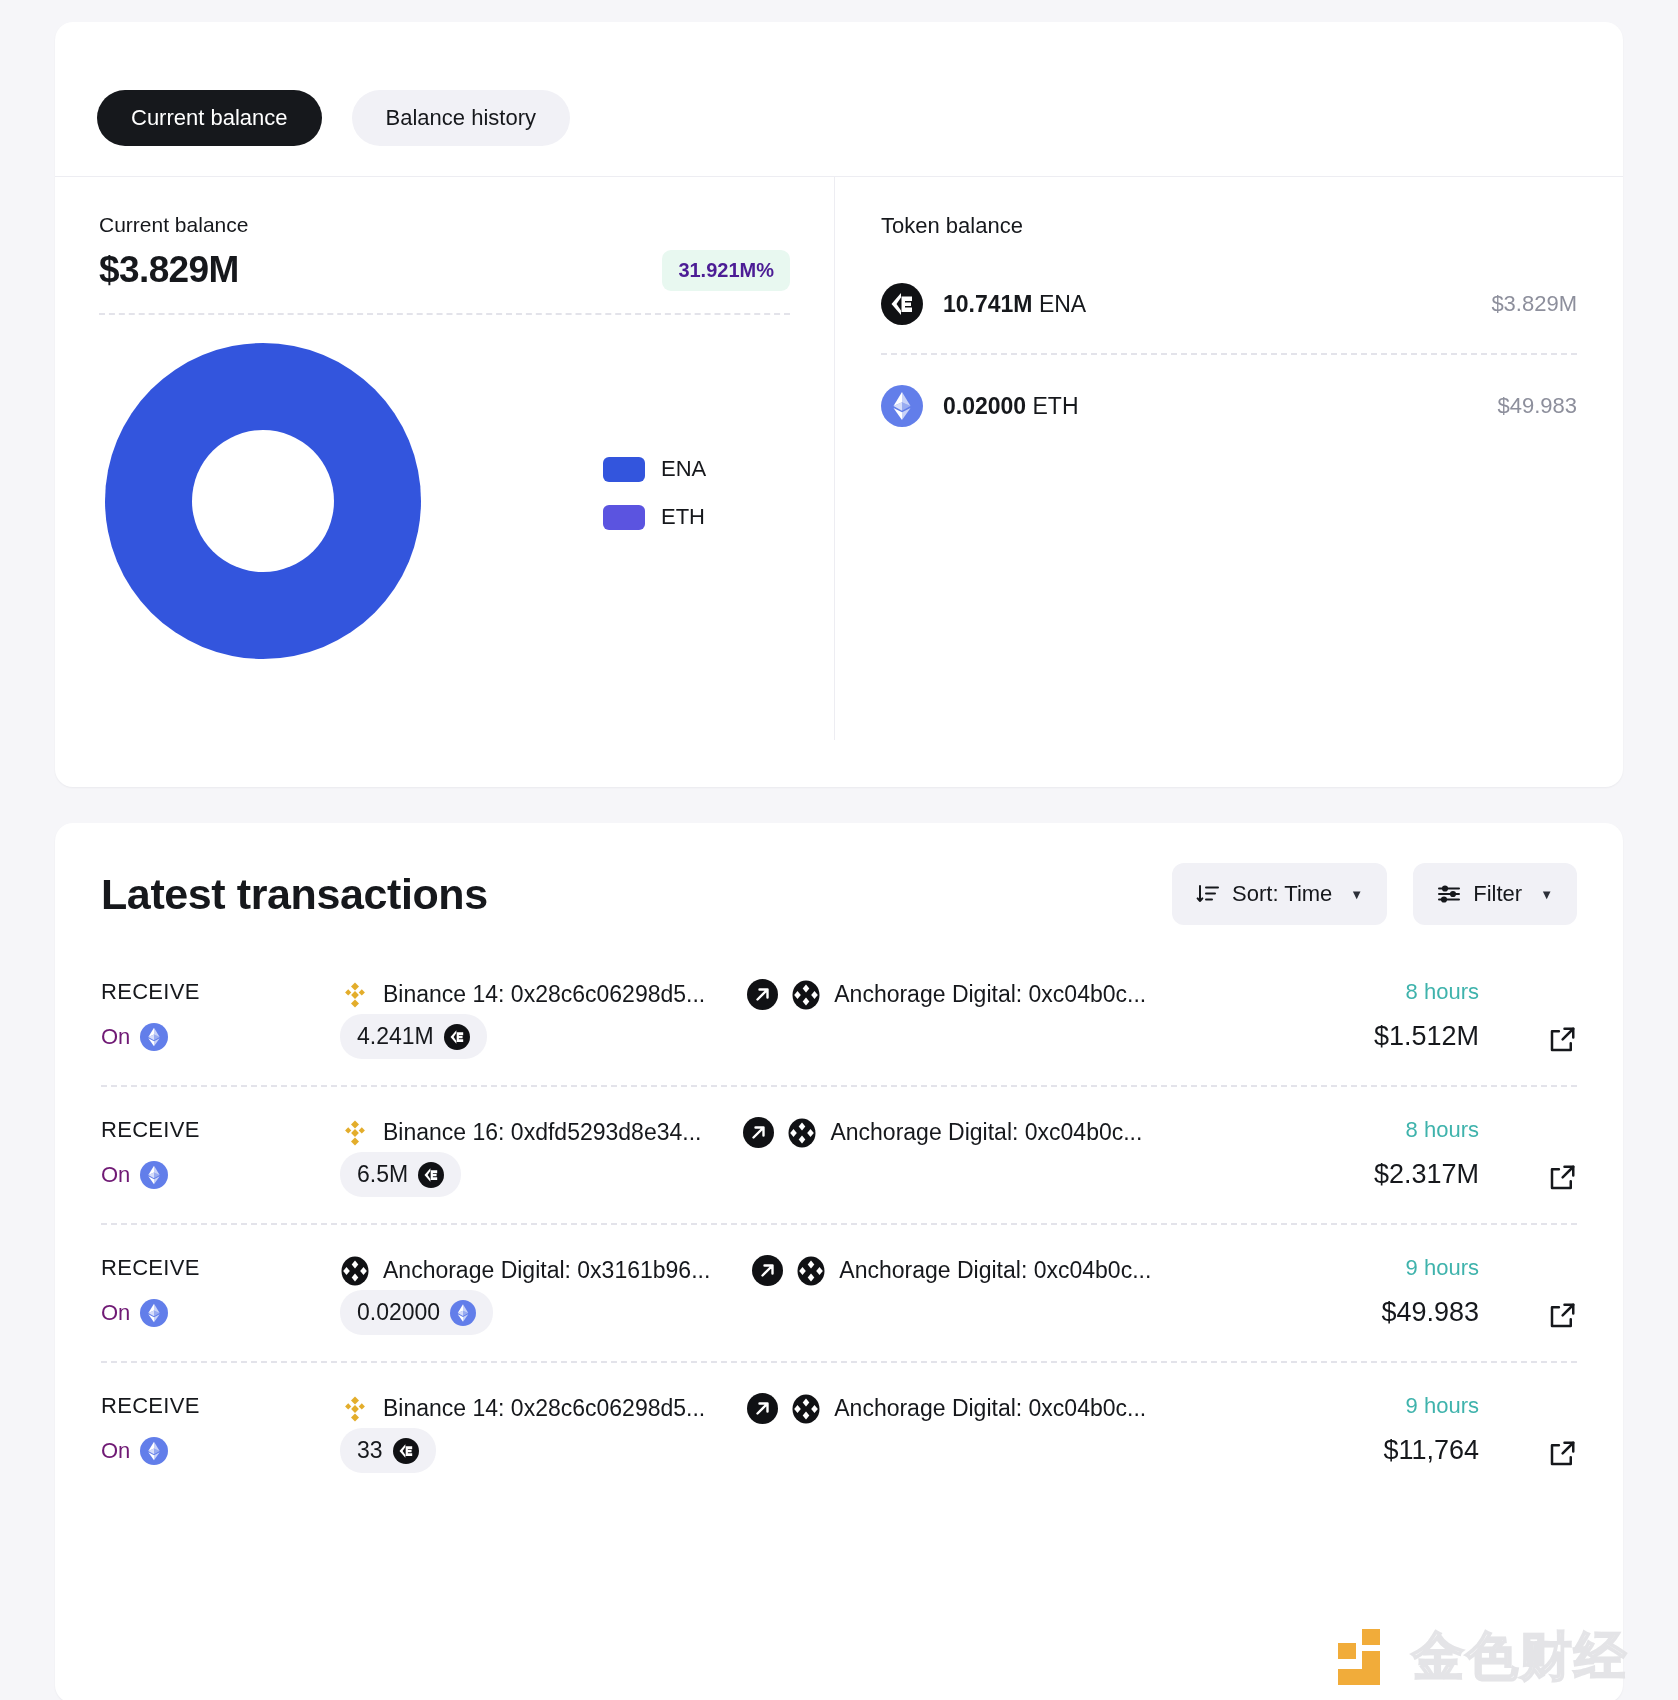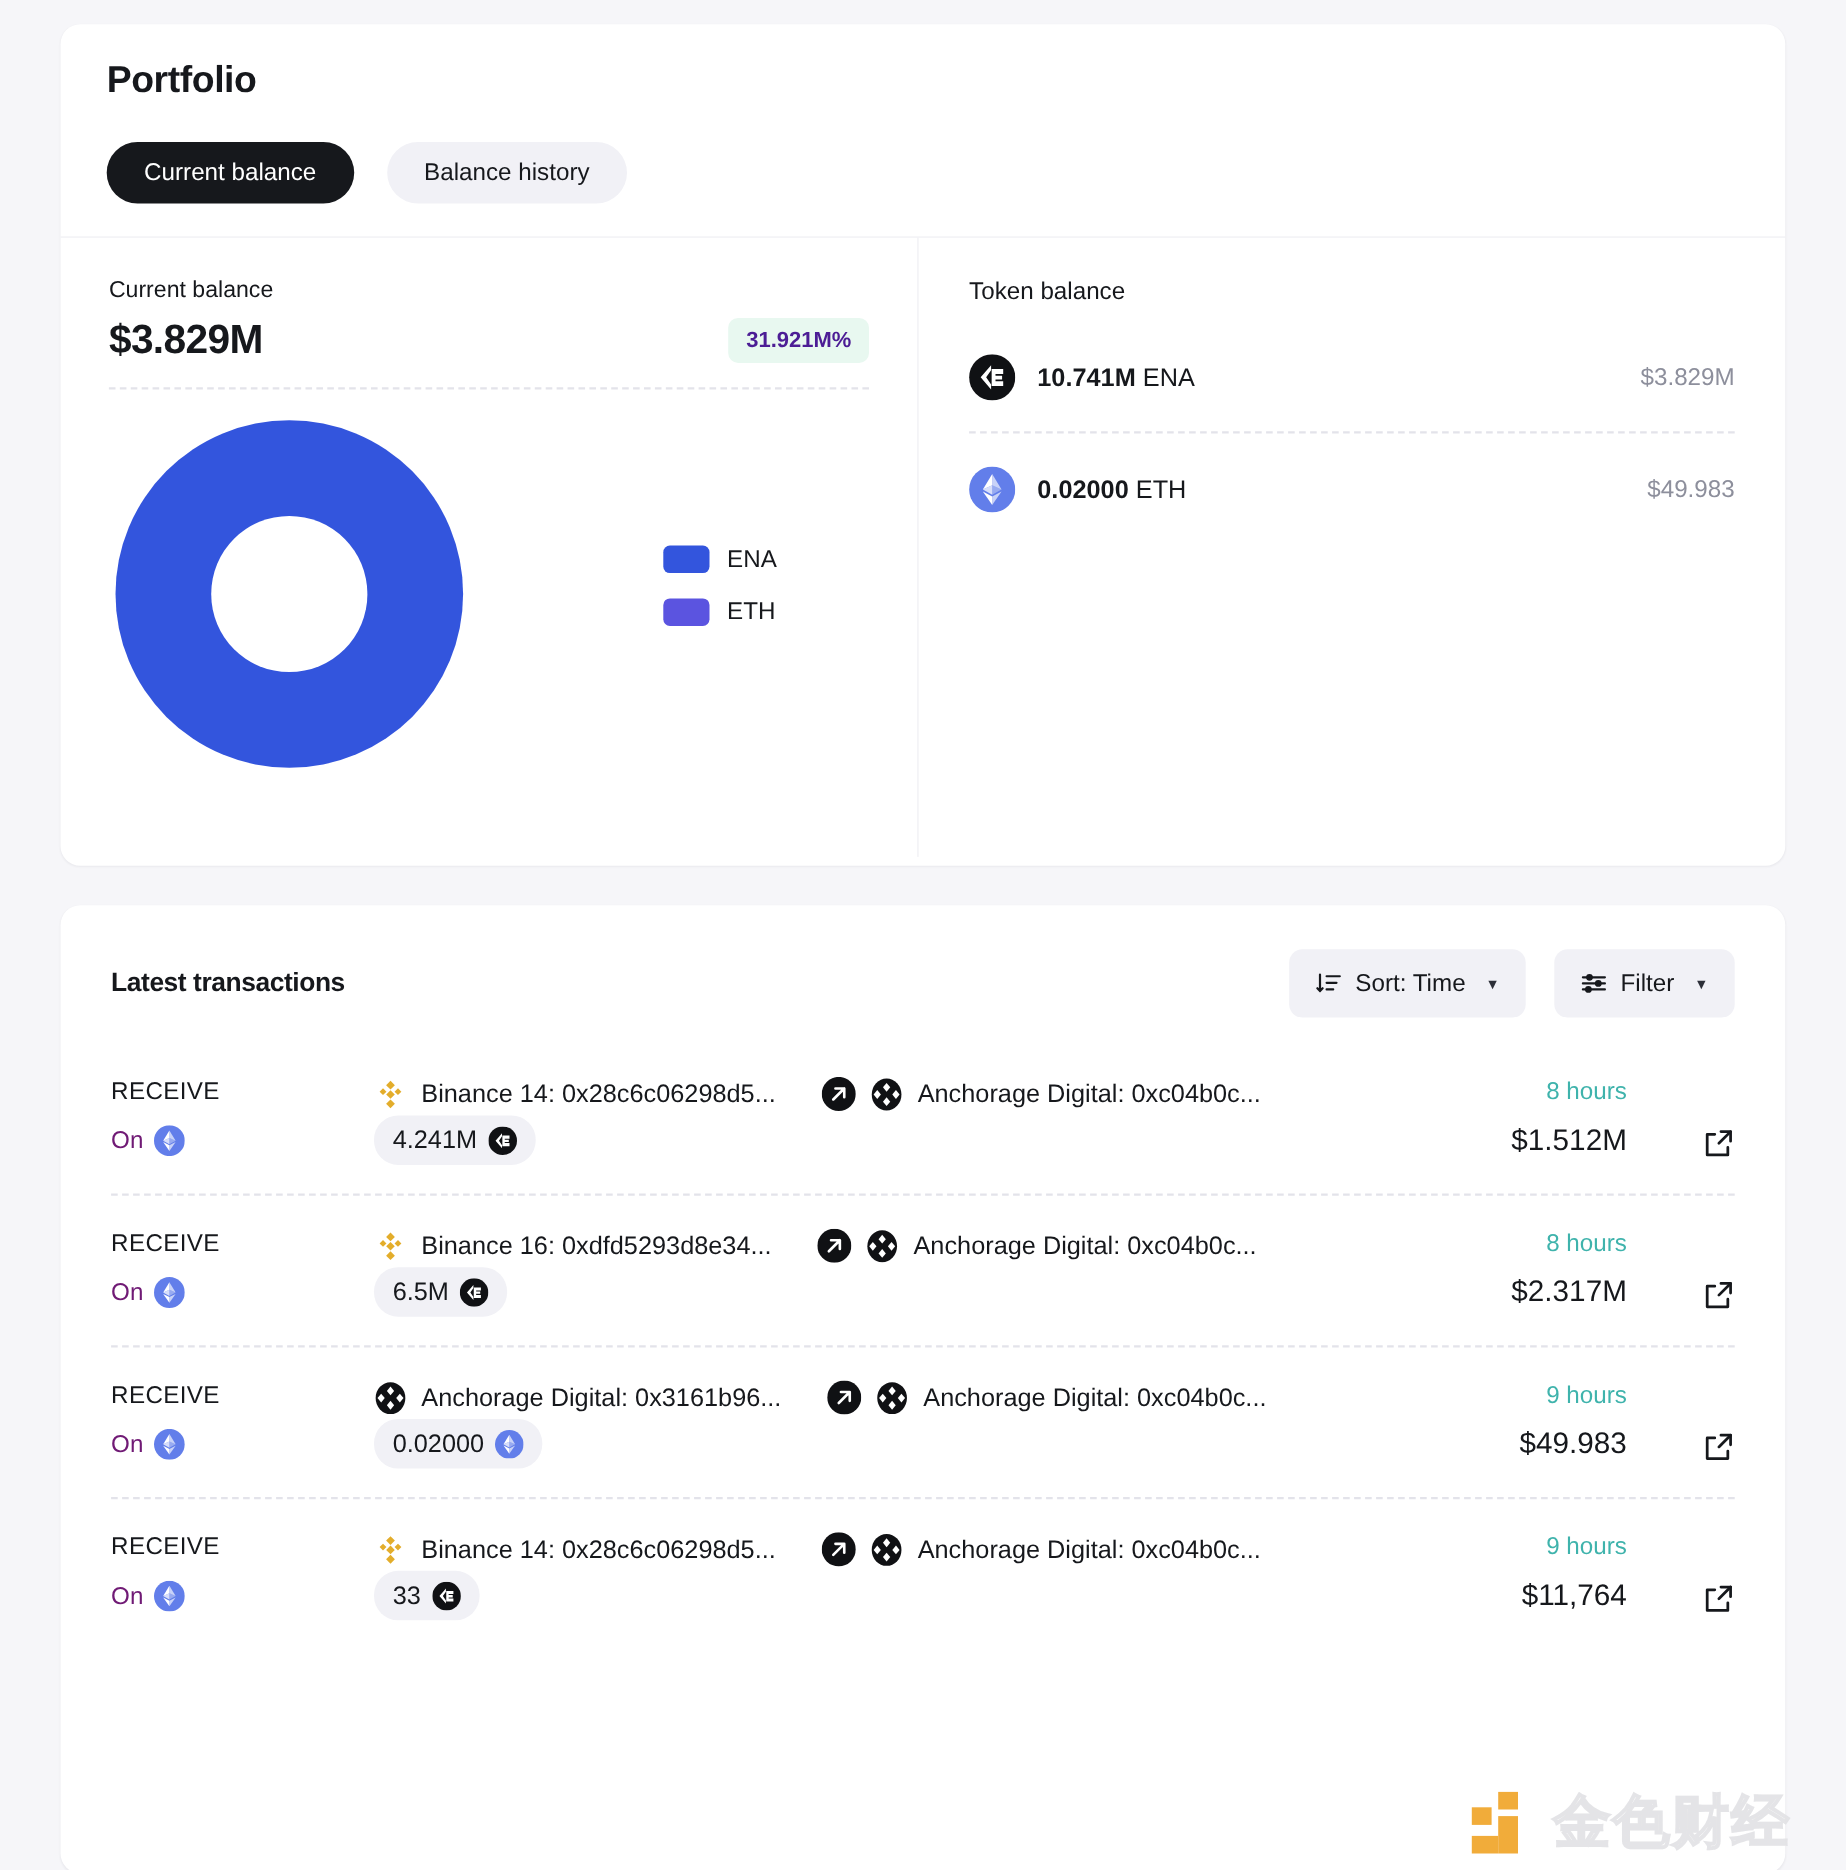--- a/index.html
+++ b/index.html
@@ -88,21 +88,21 @@
   .holding-row + .holding-row { border-top: 2px dashed #e3e3ea; }
   .holding-rows { margin-top: 14px; }
   .coin-ico { width: 42px; height: 42px; flex: none; }
   .holding-text { margin-left: 20px; font-size: 23px; }
   .holding-text b { font-weight: bold; }
   .holding-val { margin-left: auto; font-size: 22px; color: #8d8f9c; }
 
   
   .tx-card { margin-top: 36px; padding: 40px 46px 0 46px; min-height: 880px; }
   .tx-head { display: flex; align-items: center; }
-  .tx-title { font-size: 24px; font-weight: bold; letter-spacing: -.4px; }
+  .tx-title { font-size: 43px; font-weight: bold; letter-spacing: -.4px; }
   .tx-actions { margin-left: auto; display: flex; gap: 26px; }
   .ctrl {
     display: flex; align-items: center; gap: 12px;
     background: #f1f1f6; border: none; font-family: inherit;
     border-radius: 12px; padding: 18px 24px; font-size: 22px;
     color: #16181c; cursor: pointer; white-space: nowrap;
   }
   .caret { font-size: 13px; color: #2c2f38; margin-left: 6px; }
 
   .tx-list { margin-top: 32px; }
@@ -149,21 +149,20 @@
   }
 </style>
 </head>
 <body>
 
 <div class="page">
 
   <div class="card portfolio-card">
 
     <div class="portfolio-head">
-      <div class="portfolio-title">Portfolio</div>
       <div class="tabs">
         <button class="tab active">Current balance</button>
         <button class="tab inactive">Balance history</button>
       </div>
     </div>
     <div class="divider-h"></div>
 
     <div class="portfolio-body">
 
       <div class="left-pane">

